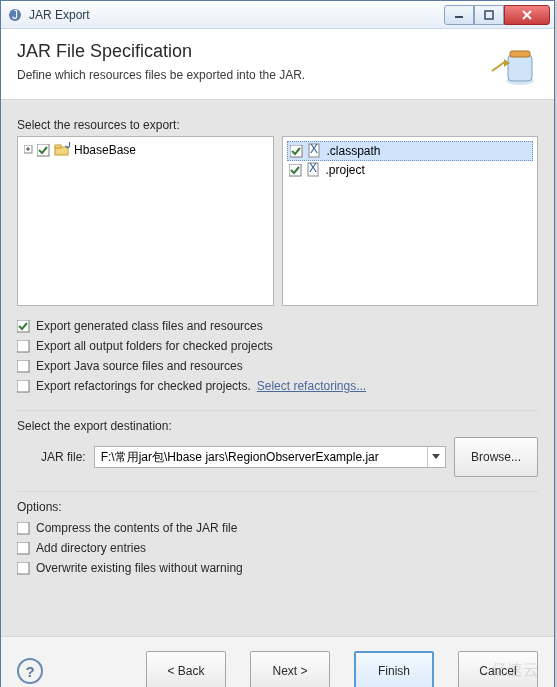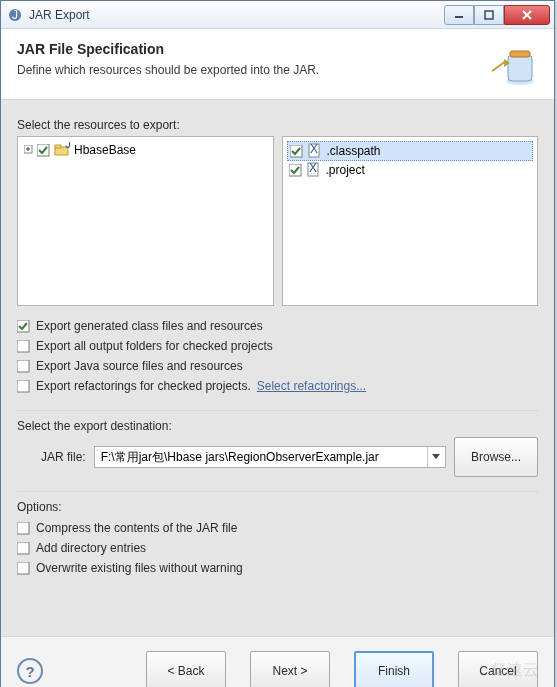--- a/index.html
+++ b/index.html
@@ -8,21 +8,21 @@
 .titlebar { height: 28px; background: linear-gradient(#fdfdfd,#e7eef7); display: flex; align-items: center; padding: 0 4px 0 6px; border-bottom: 1px solid #cdd9e8; }
 .titlebar .appicon { width:16px; height:16px; display:inline-flex; align-items:center; justify-content:center; margin-right:6px; }
 .titlebar .title { flex:1; color:#2b3c52; }
 .winbtns { display:flex; gap:0; }
 .winbtn { width:30px; height:20px; border:1px solid #8aa3c0; background:linear-gradient(#f3f7fc,#d5e3f3); display:flex; align-items:center; justify-content:center; cursor:pointer; }
 .winbtn.min { border-radius:3px 0 0 3px; }
 .winbtn.close { background:linear-gradient(#f08080,#c93c3c); border-color:#a02a2a; border-radius:0 3px 3px 0; width:46px; }
 .winbtn svg { display:block; }
 .header { background:#fff; padding:12px 16px 10px; border-bottom:1px solid #d8d8d8; display:flex; }
 .header-left { flex:1; }
-.header h1 { font-size:14px; font-weight:700; color:#2a2a2a; margin-bottom:6px; }
+.header h1 { font-size:18px; font-weight:400; color:#2a2a2a; margin-bottom:6px; }
 .header p { color:#3a3a3a; }
 .jaricon { width:48px; height:48px; margin-left:8px; }
 .body { padding:12px 16px 8px; background:#e5e5e5; }
 .section-label { color:#2a2a2a; margin-bottom:4px; margin-top:6px; }
 .panes { display:flex; gap:8px; }
 .pane { flex:1; border:1px solid #b5b5b5; background:#fff; height:170px; padding:4px; overflow:hidden; }
 .tree-row, .file-row { display:flex; align-items:center; gap:4px; padding:1px 2px; }
 .tree-row .cb, .file-row .cb { width:13px; height:13px; }
 .tree-row .cb svg, .file-row .cb svg { display:block; }
 .folder-icon, .file-icon { width:16px; height:16px; display:inline-flex; }
@@ -74,21 +74,21 @@
             <line x1="2" y1="1" x2="10" y2="9" stroke="#fff" stroke-width="2"></line>
             <line x1="10" y1="1" x2="2" y2="9" stroke="#fff" stroke-width="2"></line>
           </svg>
         </div>
     </div>
   </div>
 
   <div class="header">
     <div class="header-left">
       <h1>JAR File Specification</h1>
-      <p>Define which resources should be exported into the JAR.</p>
+      <p>Define which resources files be exported into the JAR.</p>
     </div>
     <div class="jaricon">
       <svg width="48" height="48" viewBox="0 0 48 48">
         <ellipse cx="30" cy="40" rx="14" ry="4" fill="#d6e6f5"></ellipse>
         <rect x="18" y="14" width="24" height="26" rx="4" fill="#cfe4f7" stroke="#7aa0c8"></rect>
         <rect x="20" y="10" width="20" height="6" rx="2" fill="#e8a24a" stroke="#b0742a"></rect>
         <path d="M2 30 L16 20" stroke="#c0a030" stroke-width="2"></path>
         <polygon points="14,18 20,22 14,26" fill="#c0a030"></polygon>
       </svg>
     </div>

